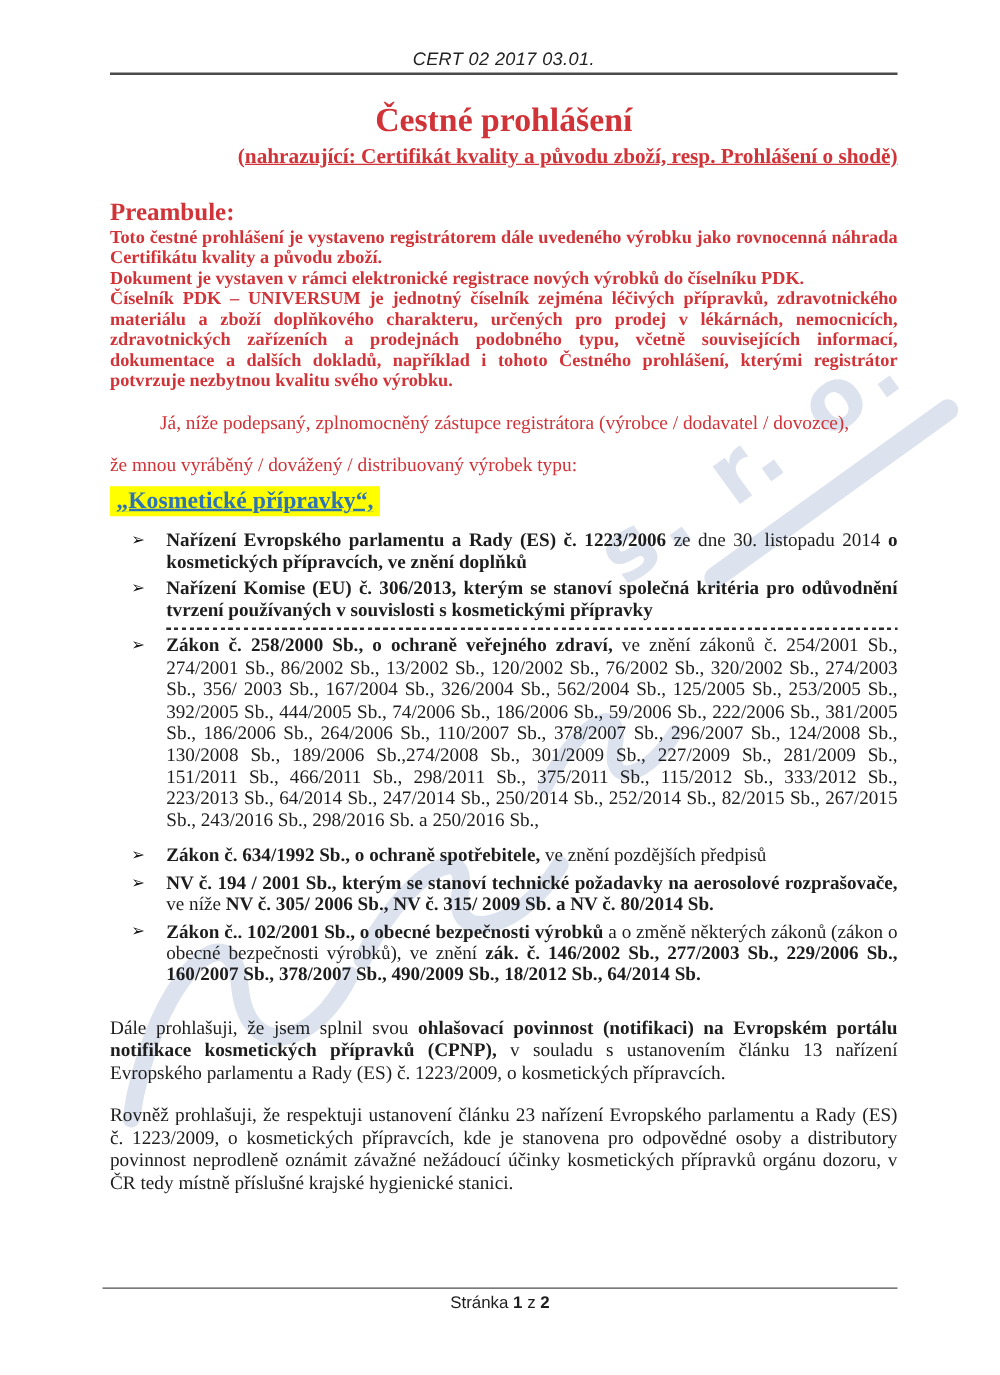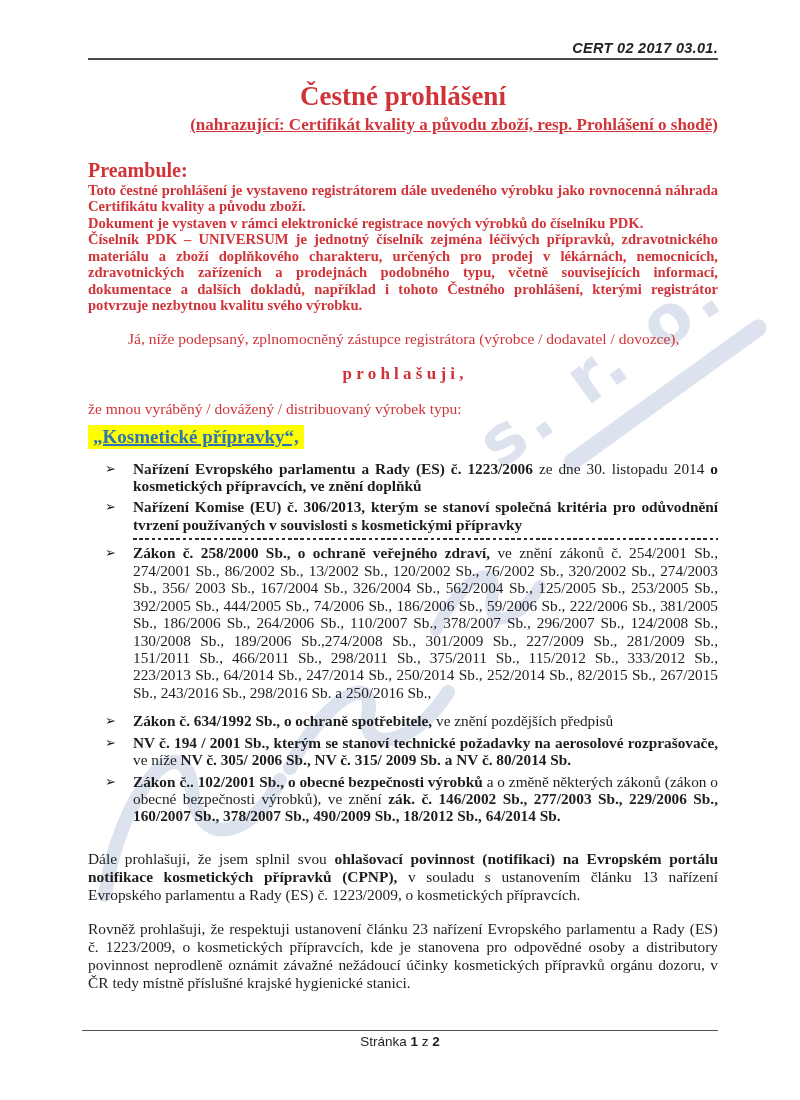--- a/index.html
+++ b/index.html
@@ -12,22 +12,22 @@
   html,body{margin:0;padding:0;background:#ffffff;}
   .page{
     position:relative;width:800px;height:1100px;background:#ffffff;
     font-family:"Liberation Serif",serif;color:var(--ink);
     box-sizing:border-box;overflow:hidden;
   }
   .watermark{position:absolute;inset:0;z-index:0;pointer-events:none;}
   .content{position:relative;z-index:1;padding:40px 82px 0 88px;}
 
   .cert-code{
-    text-align:right;font-family:"Liberation Sans",sans-serif;
-    font-style:italic;font-size:14.5px;color:#222;letter-spacing:.3px;font-weight:bold;
+    text-align:center;font-family:"Liberation Sans",sans-serif;
+    font-style:italic;font-size:14.5px;color:#222;letter-spacing:.3px;
   }
   .header-rule{border:0;border-top:2px solid #4a4a4a;margin:2px 0 0 0;}
 
   .doc-title{margin:22px 0 0;text-align:center;color:var(--red);font-weight:bold;font-size:27px;line-height:1.1;}
   .doc-subtitle{margin-top:3px;text-align:right;color:var(--red);font-weight:bold;font-size:17px;text-decoration:underline;}
 
   .preambule-heading{margin-top:24px;color:var(--red);font-weight:bold;font-size:20px;}
   .preambule p{margin:0;color:var(--red);font-weight:bold;font-size:14.6px;line-height:1.13;text-align:justify;}
 
   .intro-line{margin-top:16px;padding-left:40px;color:var(--red);font-size:15.5px;}
@@ -86,21 +86,20 @@
     <div class="doc-subtitle">(nahrazující: Certifikát kvality a původu zboží, resp. Prohlášení o shodě)</div>
 
     <div class="preambule-heading">Preambule:</div>
     <div class="preambule">
       <p>Toto čestné prohlášení je vystaveno registrátorem dále uvedeného výrobku jako rovnocenná náhrada Certifikátu kvality a původu zboží.</p>
       <p>Dokument je vystaven v rámci elektronické registrace nových výrobků do číselníku PDK.</p>
       <p>Číselník PDK – UNIVERSUM je jednotný číselník zejména léčivých přípravků, zdravotnického materiálu a zboží doplňkového charakteru, určených pro prodej v lékárnách, nemocnicích, zdravotnických zařízeních a prodejnách podobného typu, včetně souvisejících informací, dokumentace a dalších dokladů, například i tohoto Čestného prohlášení, kterými registrátor potvrzuje nezbytnou kvalitu svého výrobku.</p>
     </div>
 
     <div class="intro-line">Já, níže podepsaný, zplnomocněný zástupce registrátora (výrobce / dodavatel / dovozce),</div>
-    <div class="verb-line">p r o h l a š u j i ,</div>
     <div class="product-intro">že mnou vyráběný / dovážený / distribuovaný výrobek typu:</div>
     <div class="product-line">
       <span class="product-name">„Kosmetické přípravky“,</span>
     </div>
 
     <div class="reg-list">
         <div class="reg-item">
           <span class="bullet">➢</span>
           <p class="reg-text"><b>Nařízení Evropského parlamentu a Rady (ES) č. 1223/2006</b><span> ze dne 30. listopadu 2014 </span><b>o kosmetických přípravcích, ve znění doplňků</b></p>
         </div>

